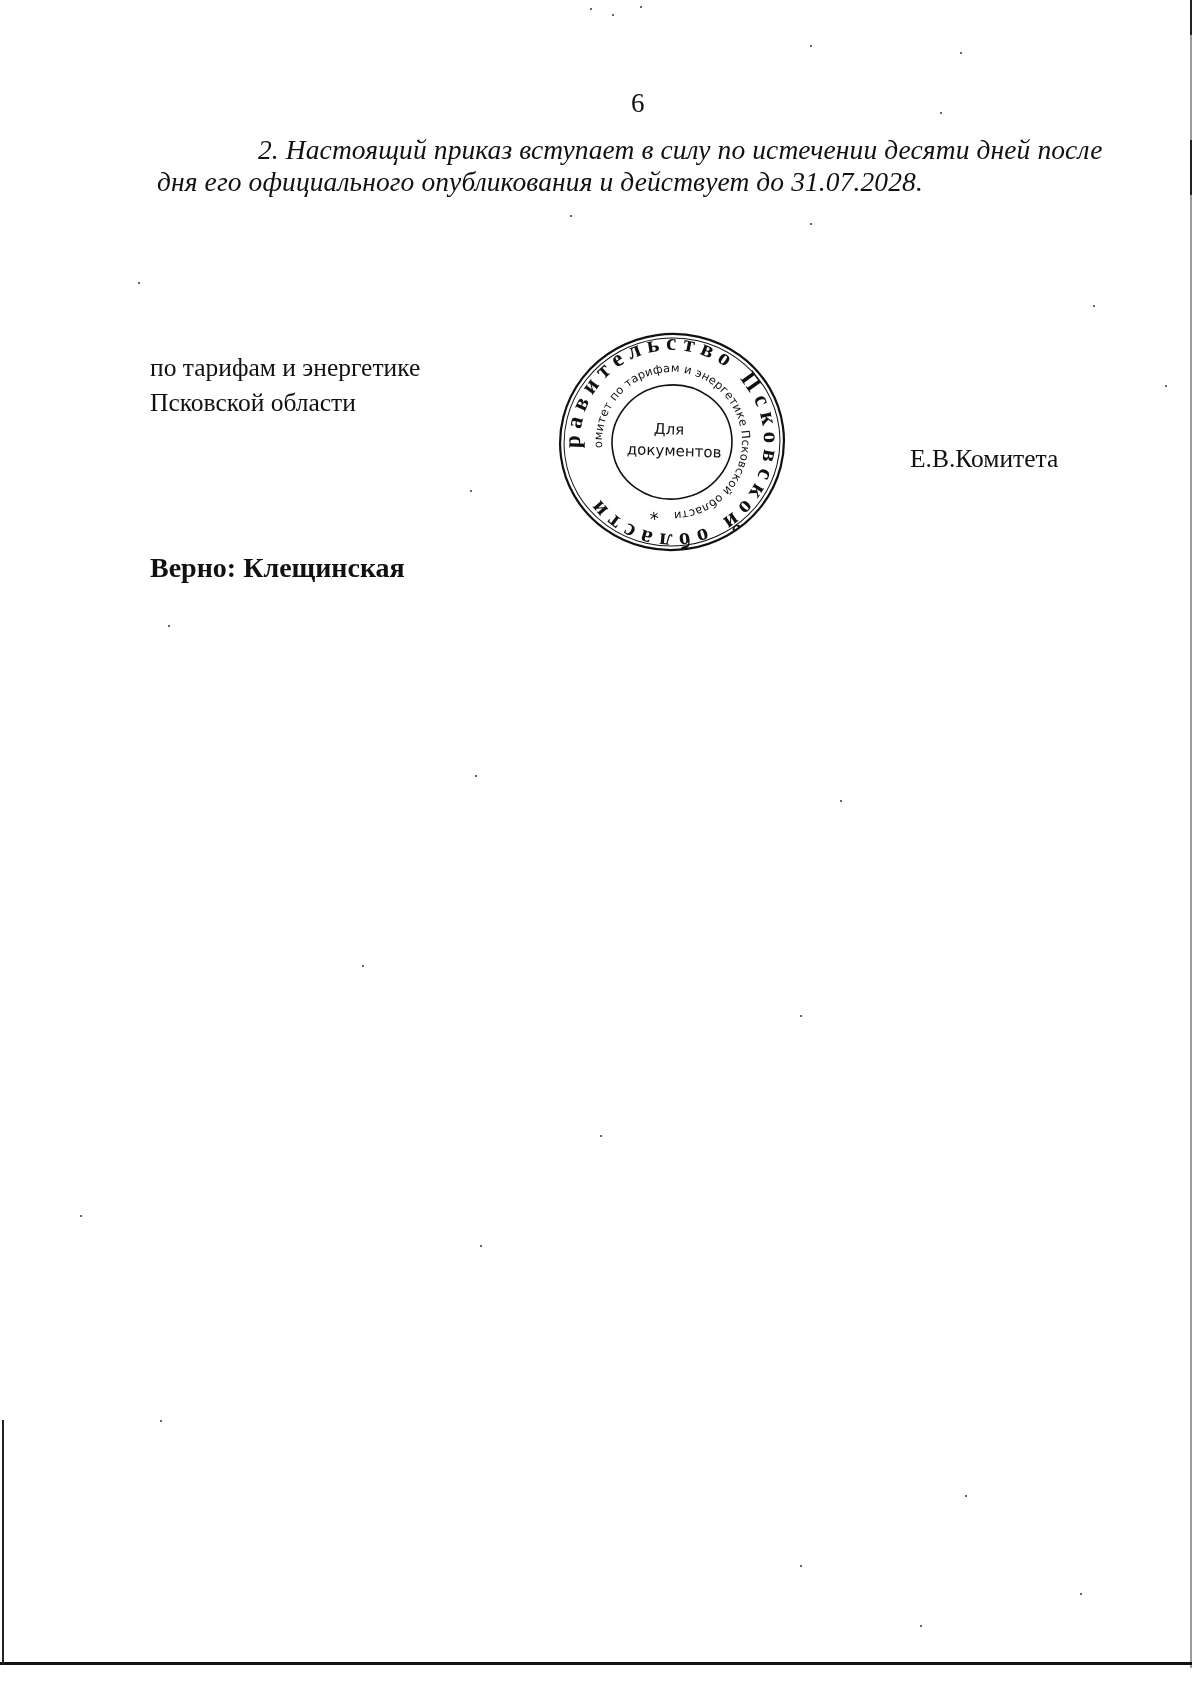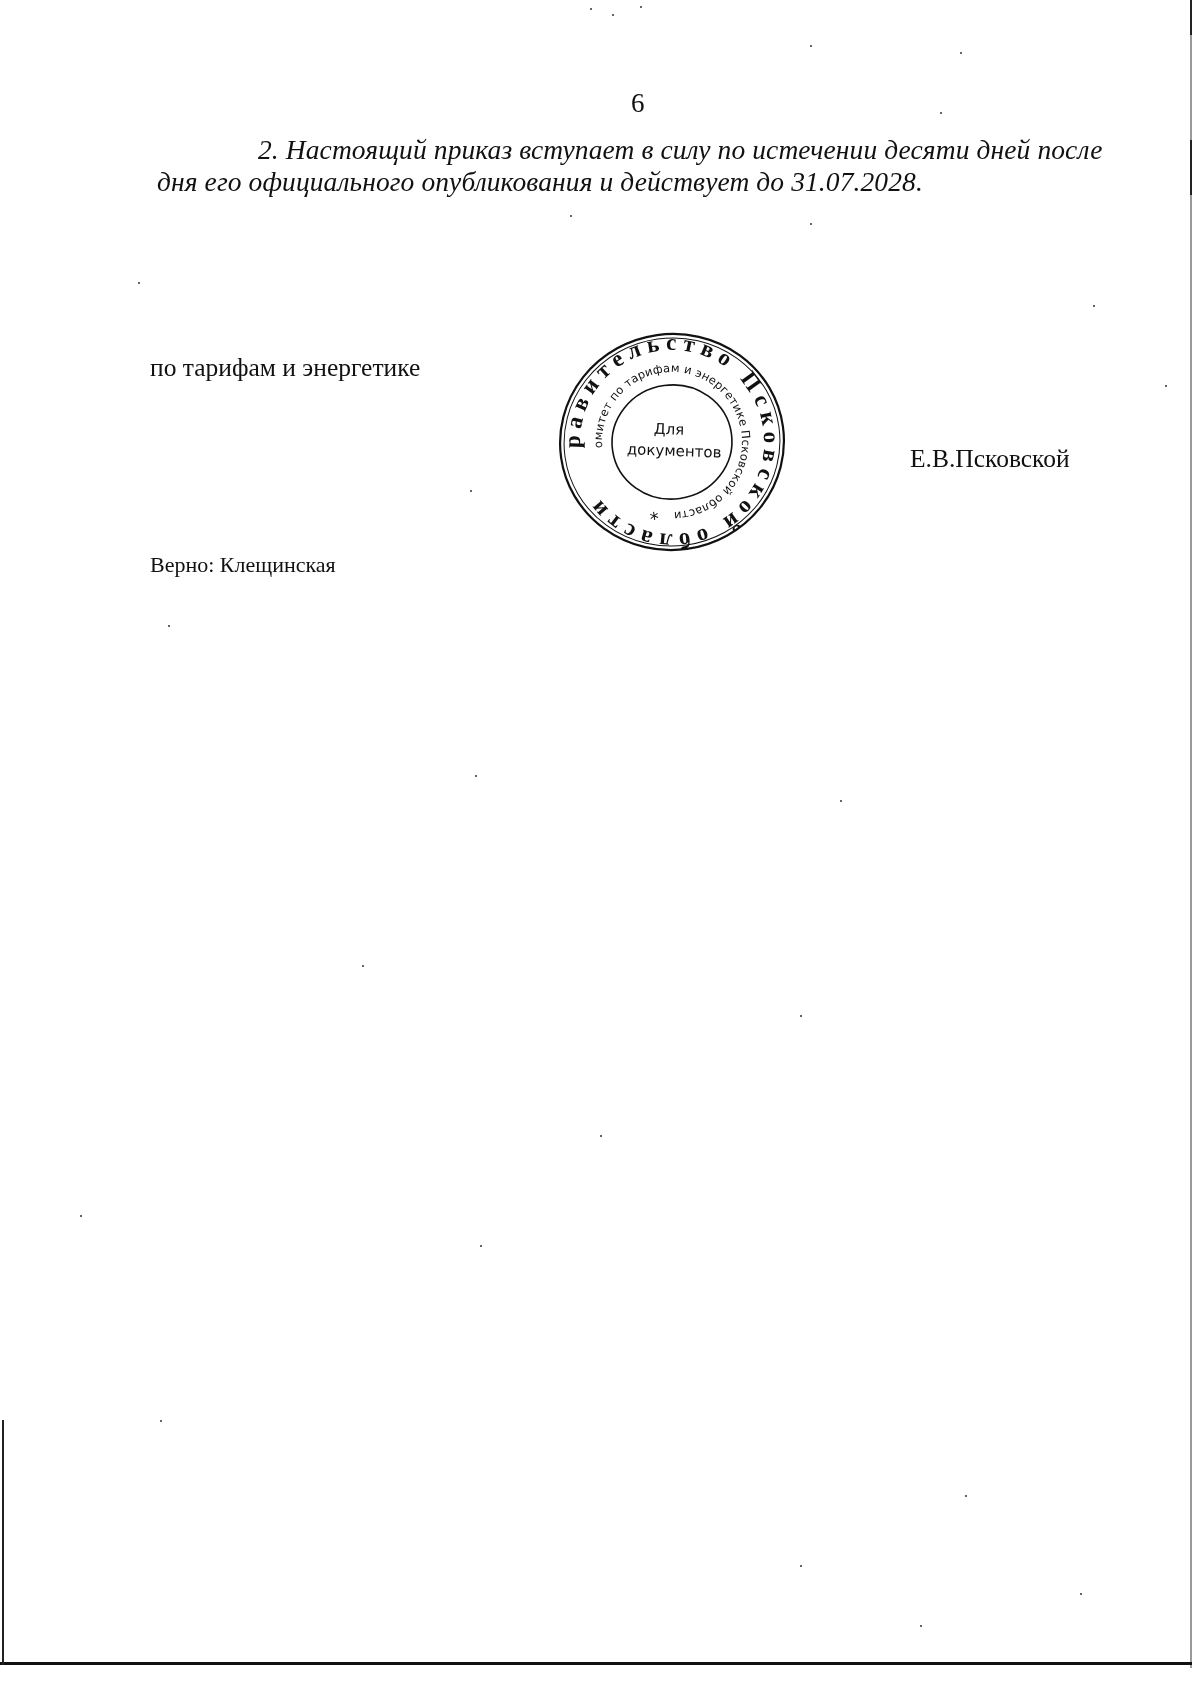--- a/index.html
+++ b/index.html
@@ -7,42 +7,43 @@
       width: 1200px; height: 1686px; position: relative; overflow: hidden;
       font-family: "Liberation Serif", "DejaVu Serif", serif; color: #111;
     }
     .abs { position: absolute; white-space: nowrap; }
     .page-num { left: 631px; top: 88px; font-size: 27px; }
     .para { font-size: 27.5px; letter-spacing: 0.1px; font-style: italic; }
     .para-l1 { left: 258px; top: 134px; }
     .para-l2 { left: 157px; top: 166px; }
     .sig-block { left: 150px; top: 350px; font-size: 25.5px; line-height: 35px; }
     .sig-name { left: 910px; top: 444px; font-size: 25.5px; }
-    .verno { left: 150px; top: 552px; font-size: 22px; }
+    .verno { left: 150px; top: 552px; font-size: 28px; font-weight: bold; }
     .stamp { left: 552px; top: 322px; width: 240px; height: 240px; }
     .border-right { left: 1190px; top: 0; width: 2px; height: 1668px; background: #9a9a9a; }
     .border-right-dark1 { left: 1190px; top: 0; width: 2px; height: 35px; background: #222; }
     .border-right-dark2 { left: 1190px; top: 140px; width: 2px; height: 55px; background: #222; }
     .border-bottom { left: 0; top: 1662px; width: 1192px; height: 3px; background: #111; }
     .border-left { left: 2px; top: 1420px; width: 2px; height: 245px; background: #222; }
     .speck { position: absolute; width: 2px; height: 2px; background: #666; }
   </style>
 </head>
 <body>
 
 <div class="abs page-num">6</div>
 
 <div class="abs para para-l1">2. Настоящий приказ вступает в силу по истечении десяти дней после</div>
 <div class="abs para para-l2">дня его официального опубликования и действует до 31.07.2028.</div>
 
 <div class="abs sig-block">
   <div>по тарифам и энергетике</div>
+  <div>Псковской области</div>
 </div>
 
-<div class="abs sig-name">Е.В.Псковской</div>
+<div class="abs sig-name">Е.В.Комитета</div>
 
 <div class="abs verno">Верно: Клещинская</div>
 
 <div class="abs stamp">
   <svg width="240" height="240" viewBox="0 0 240 240">
     <defs>
       <path id="outerArc" d="M 120 120 m -92 0 a 92 92 0 1 1 184 0 a 92 92 0 1 1 -184 0"></path>
       <path id="innerArc" d="M 120 120 m -70 0 a 70 70 0 1 1 140 0 a 70 70 0 1 1 -140 0"></path>
     </defs>
     <g transform="rotate(-8 120 120)">

